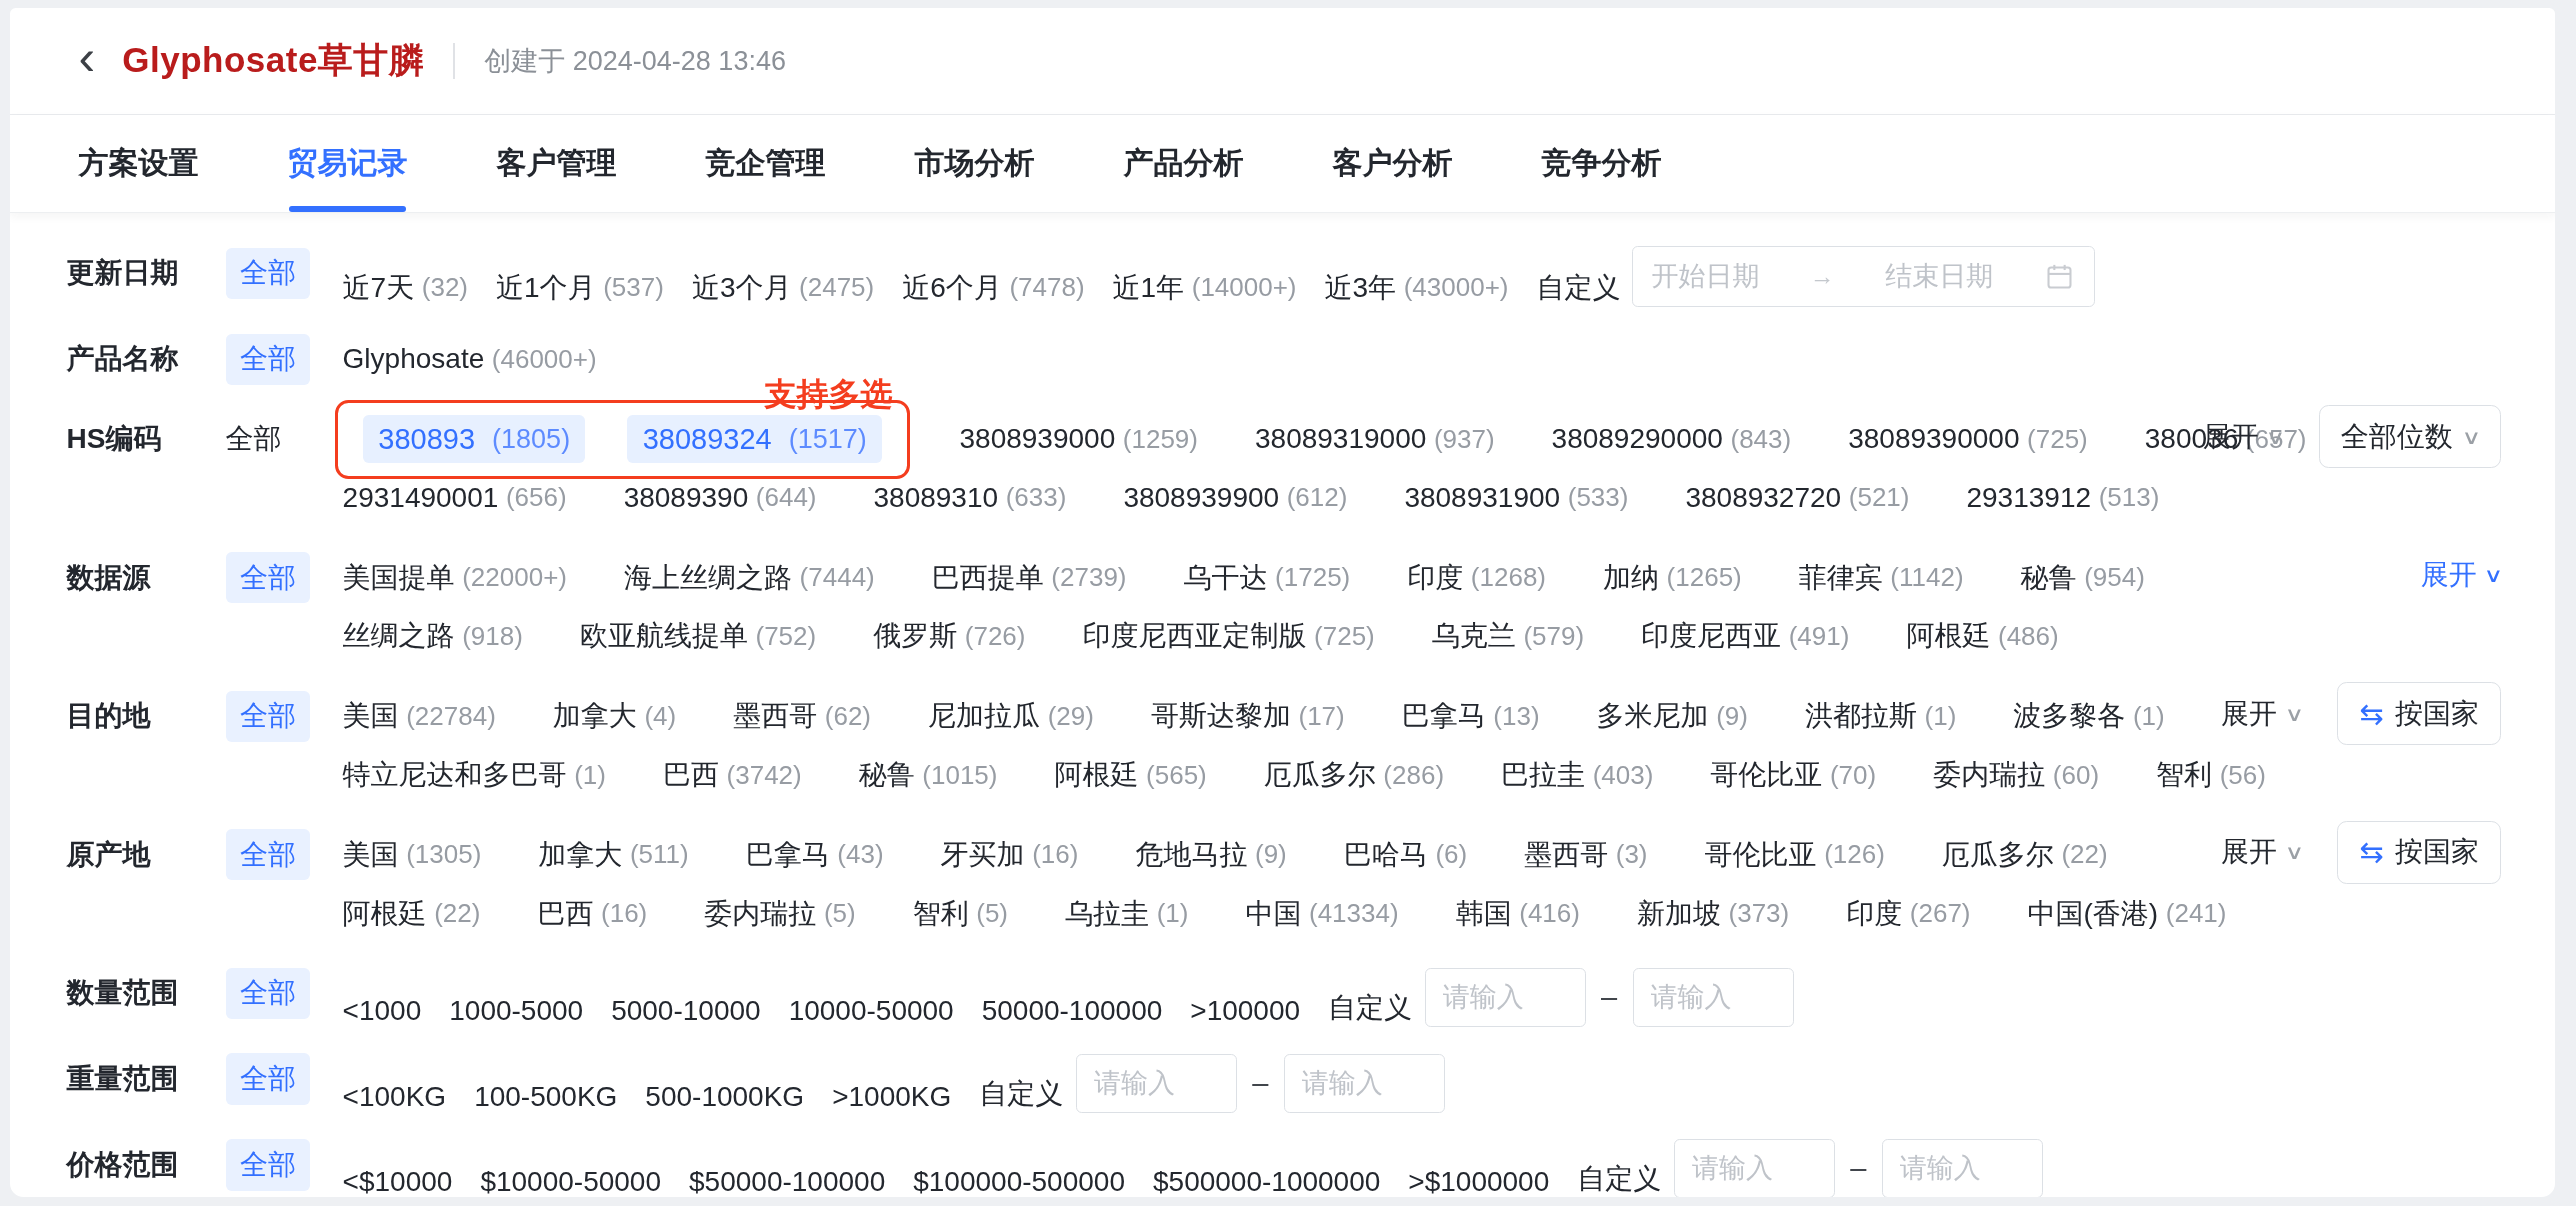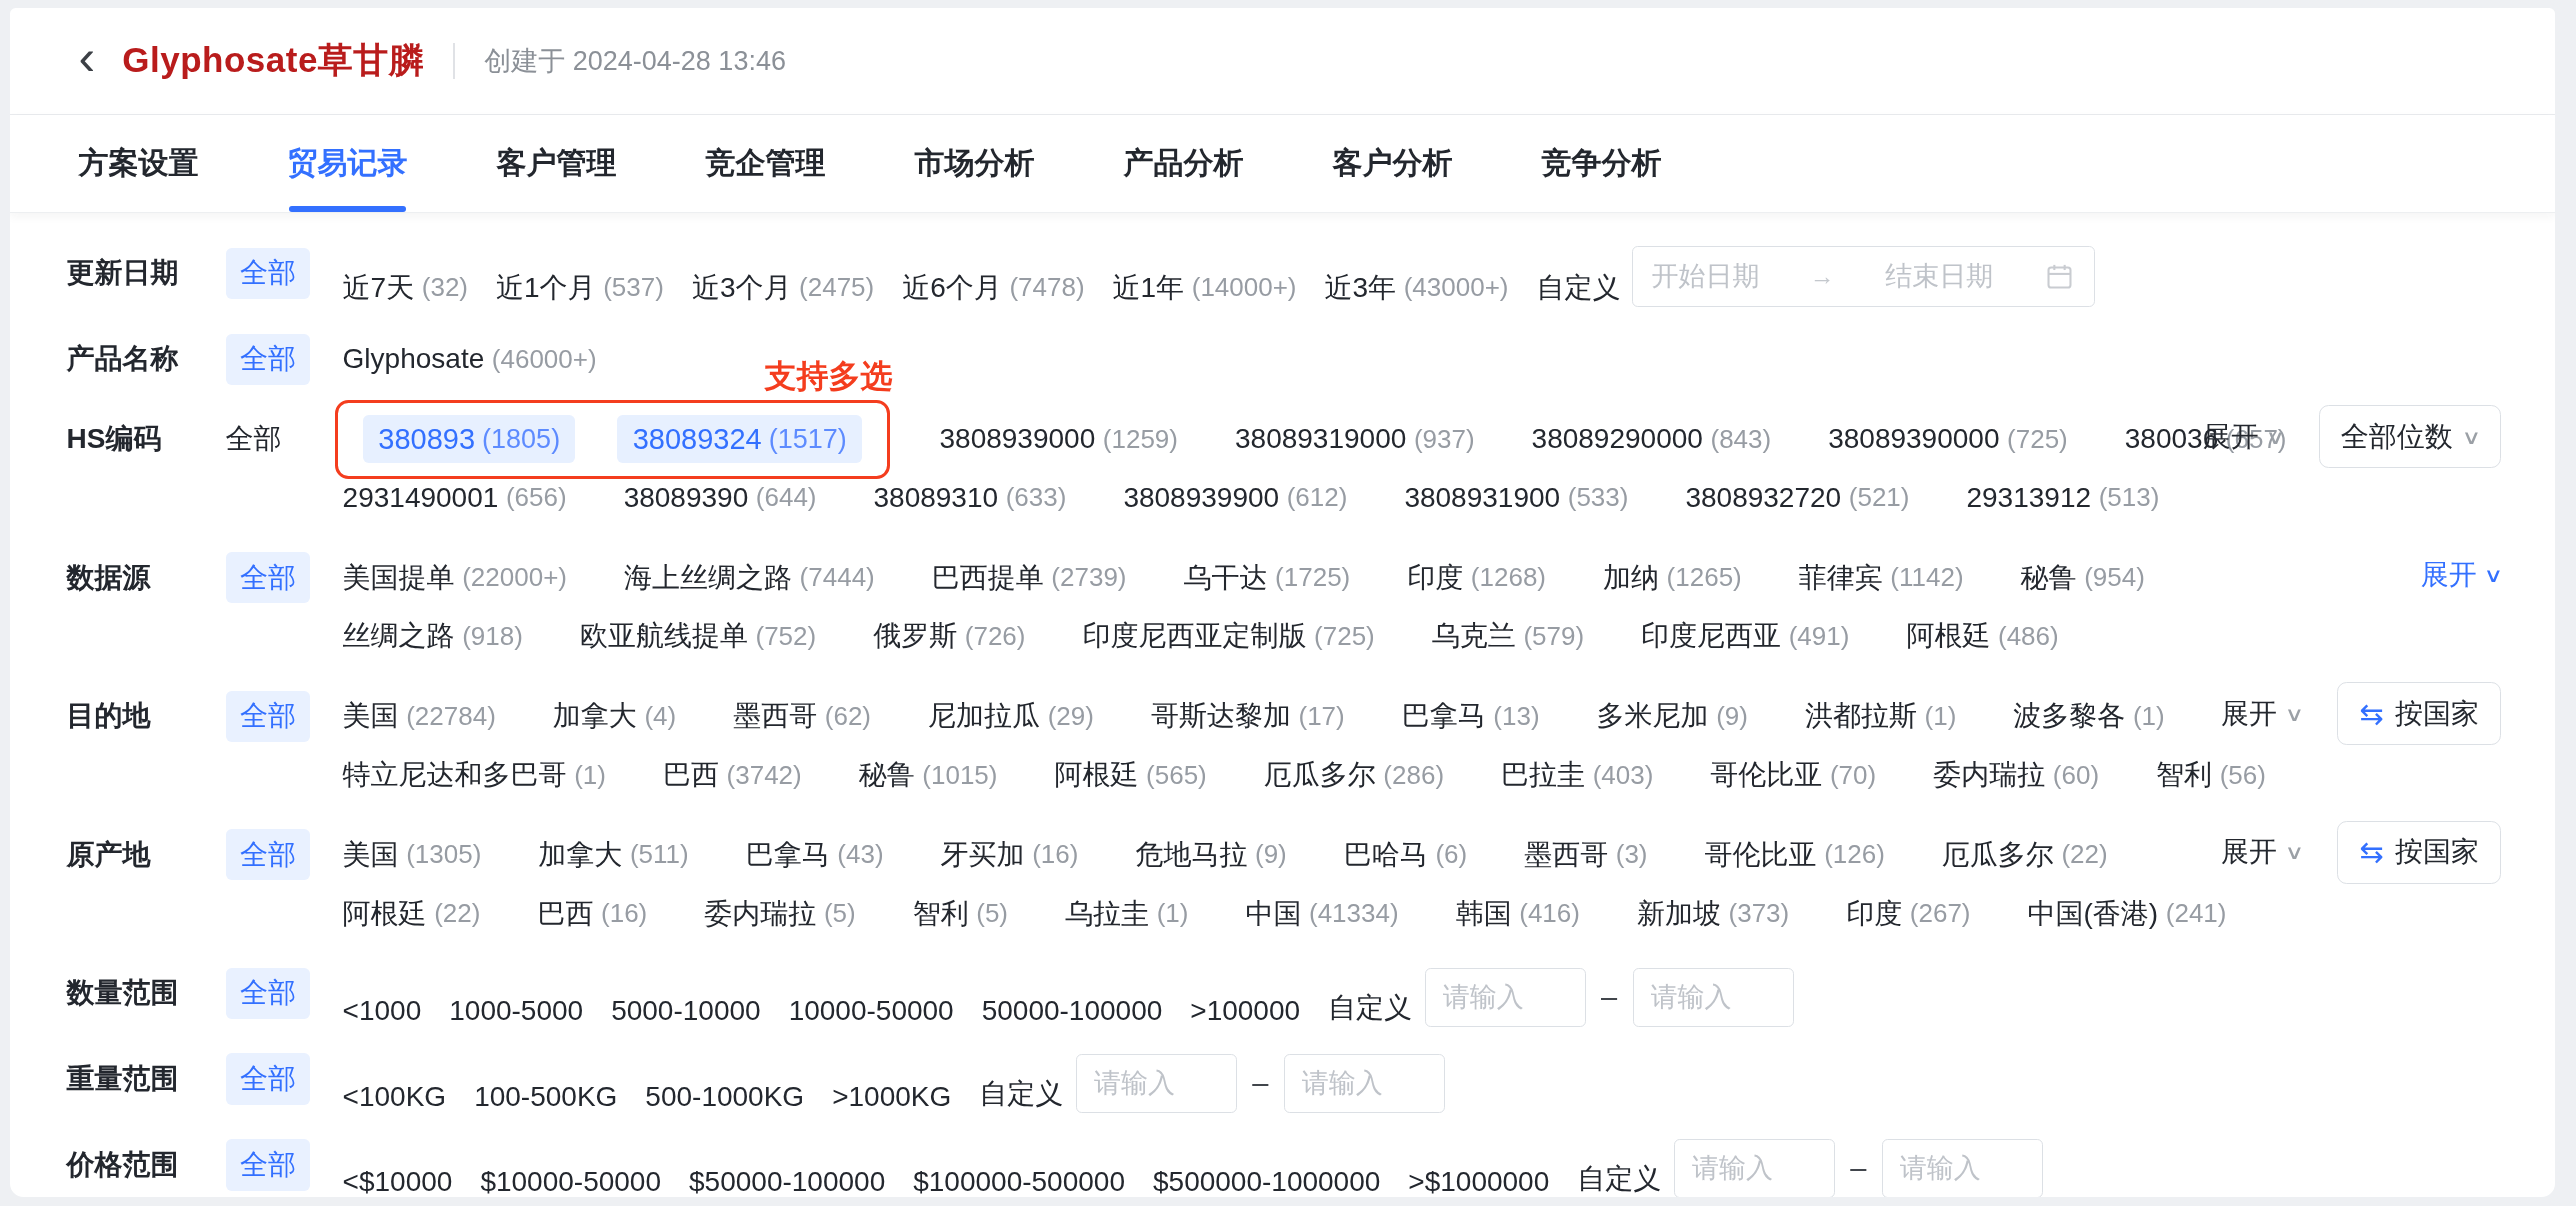--- a/index.html
+++ b/index.html
@@ -38,21 +38,21 @@
     border-bottom: 1px solid #edeff1;
     box-shadow: 0 3.8px 9.6px rgba(31,35,41,0.05);
     position: relative;
   }
   .tab { display: flex; align-items: center; font-size: 30px; font-weight: 600; color: #23272e; position: relative; cursor: pointer; white-space: nowrap; }
   .tab.active { color: #3370ff; }
   .tab.active::after { content: ''; position: absolute; left: 1.9px; right: 1.9px; bottom: 0; height: 5.7px; background: #3370ff; border-radius: 2.9px; }
   
   .filters { position: relative; padding: 21px 54px 0 57px; }
   .annotation {
-    position: absolute; left: 755px; top: 142px;
+    position: absolute; left: 755px; top: 160px;
     font-size: 32px; color: #f43d1e; font-weight: 600; z-index: 5;
   }
   .filter-row {
     position: relative;
     display: grid;
     grid-template-columns: 159px 117px 1fr;
     padding: 12.4px 0;
     align-items: start;
   }
   .flabel { font-size: 28px; font-weight: 700; color: #23272e; height: 55px; display: flex; align-items: center; white-space: nowrap; }
@@ -63,21 +63,21 @@
     padding: 6.7px 14.3px; border-radius: 5.7px;
     cursor: pointer;
   }
   .all-plain { font-size: 28px; font-weight: 500; color: #23272e; cursor: pointer; }
   .flines { display: flex; flex-direction: column; gap: 3.8px; min-width: 0; }
   .line { display: flex; align-items: center; gap: 57px; min-height: 55px; white-space: nowrap; }
   .line.has-input { min-height: 61px; gap: 28px; align-items: flex-end; }
   .option { display: inline-flex; align-items: center; gap: 7.6px; cursor: pointer; }
   .otext { font-size: 28px; font-weight: 500; color: #23272e; }
   .ocount { font-size: 26px; font-weight: 400; color: #979ca3; }
-  .option.sel { background: #e7f0ff; padding: 7.6px 15.3px; border-radius: 5.7px; gap: 7px; justify-content: space-between; }
+  .option.sel { background: #e7f0ff; padding: 7.6px 15.3px; border-radius: 5.7px; gap: 17px; justify-content: space-between; }
   .option.sel .otext { color: #3370ff; font-size: 29px; }
   .option.sel .ocount { color: #5d8bff; font-size: 27px; }
   .red-box {
     display: inline-flex; align-items: center; gap: 42px;
     border: 3.8px solid #f43d1e; border-radius: 13.4px;
     padding: 12.4px 25px; margin: -17px -7.6px;
   }
   
   .date-range {
     display: flex; align-items: center; justify-content: space-between;

